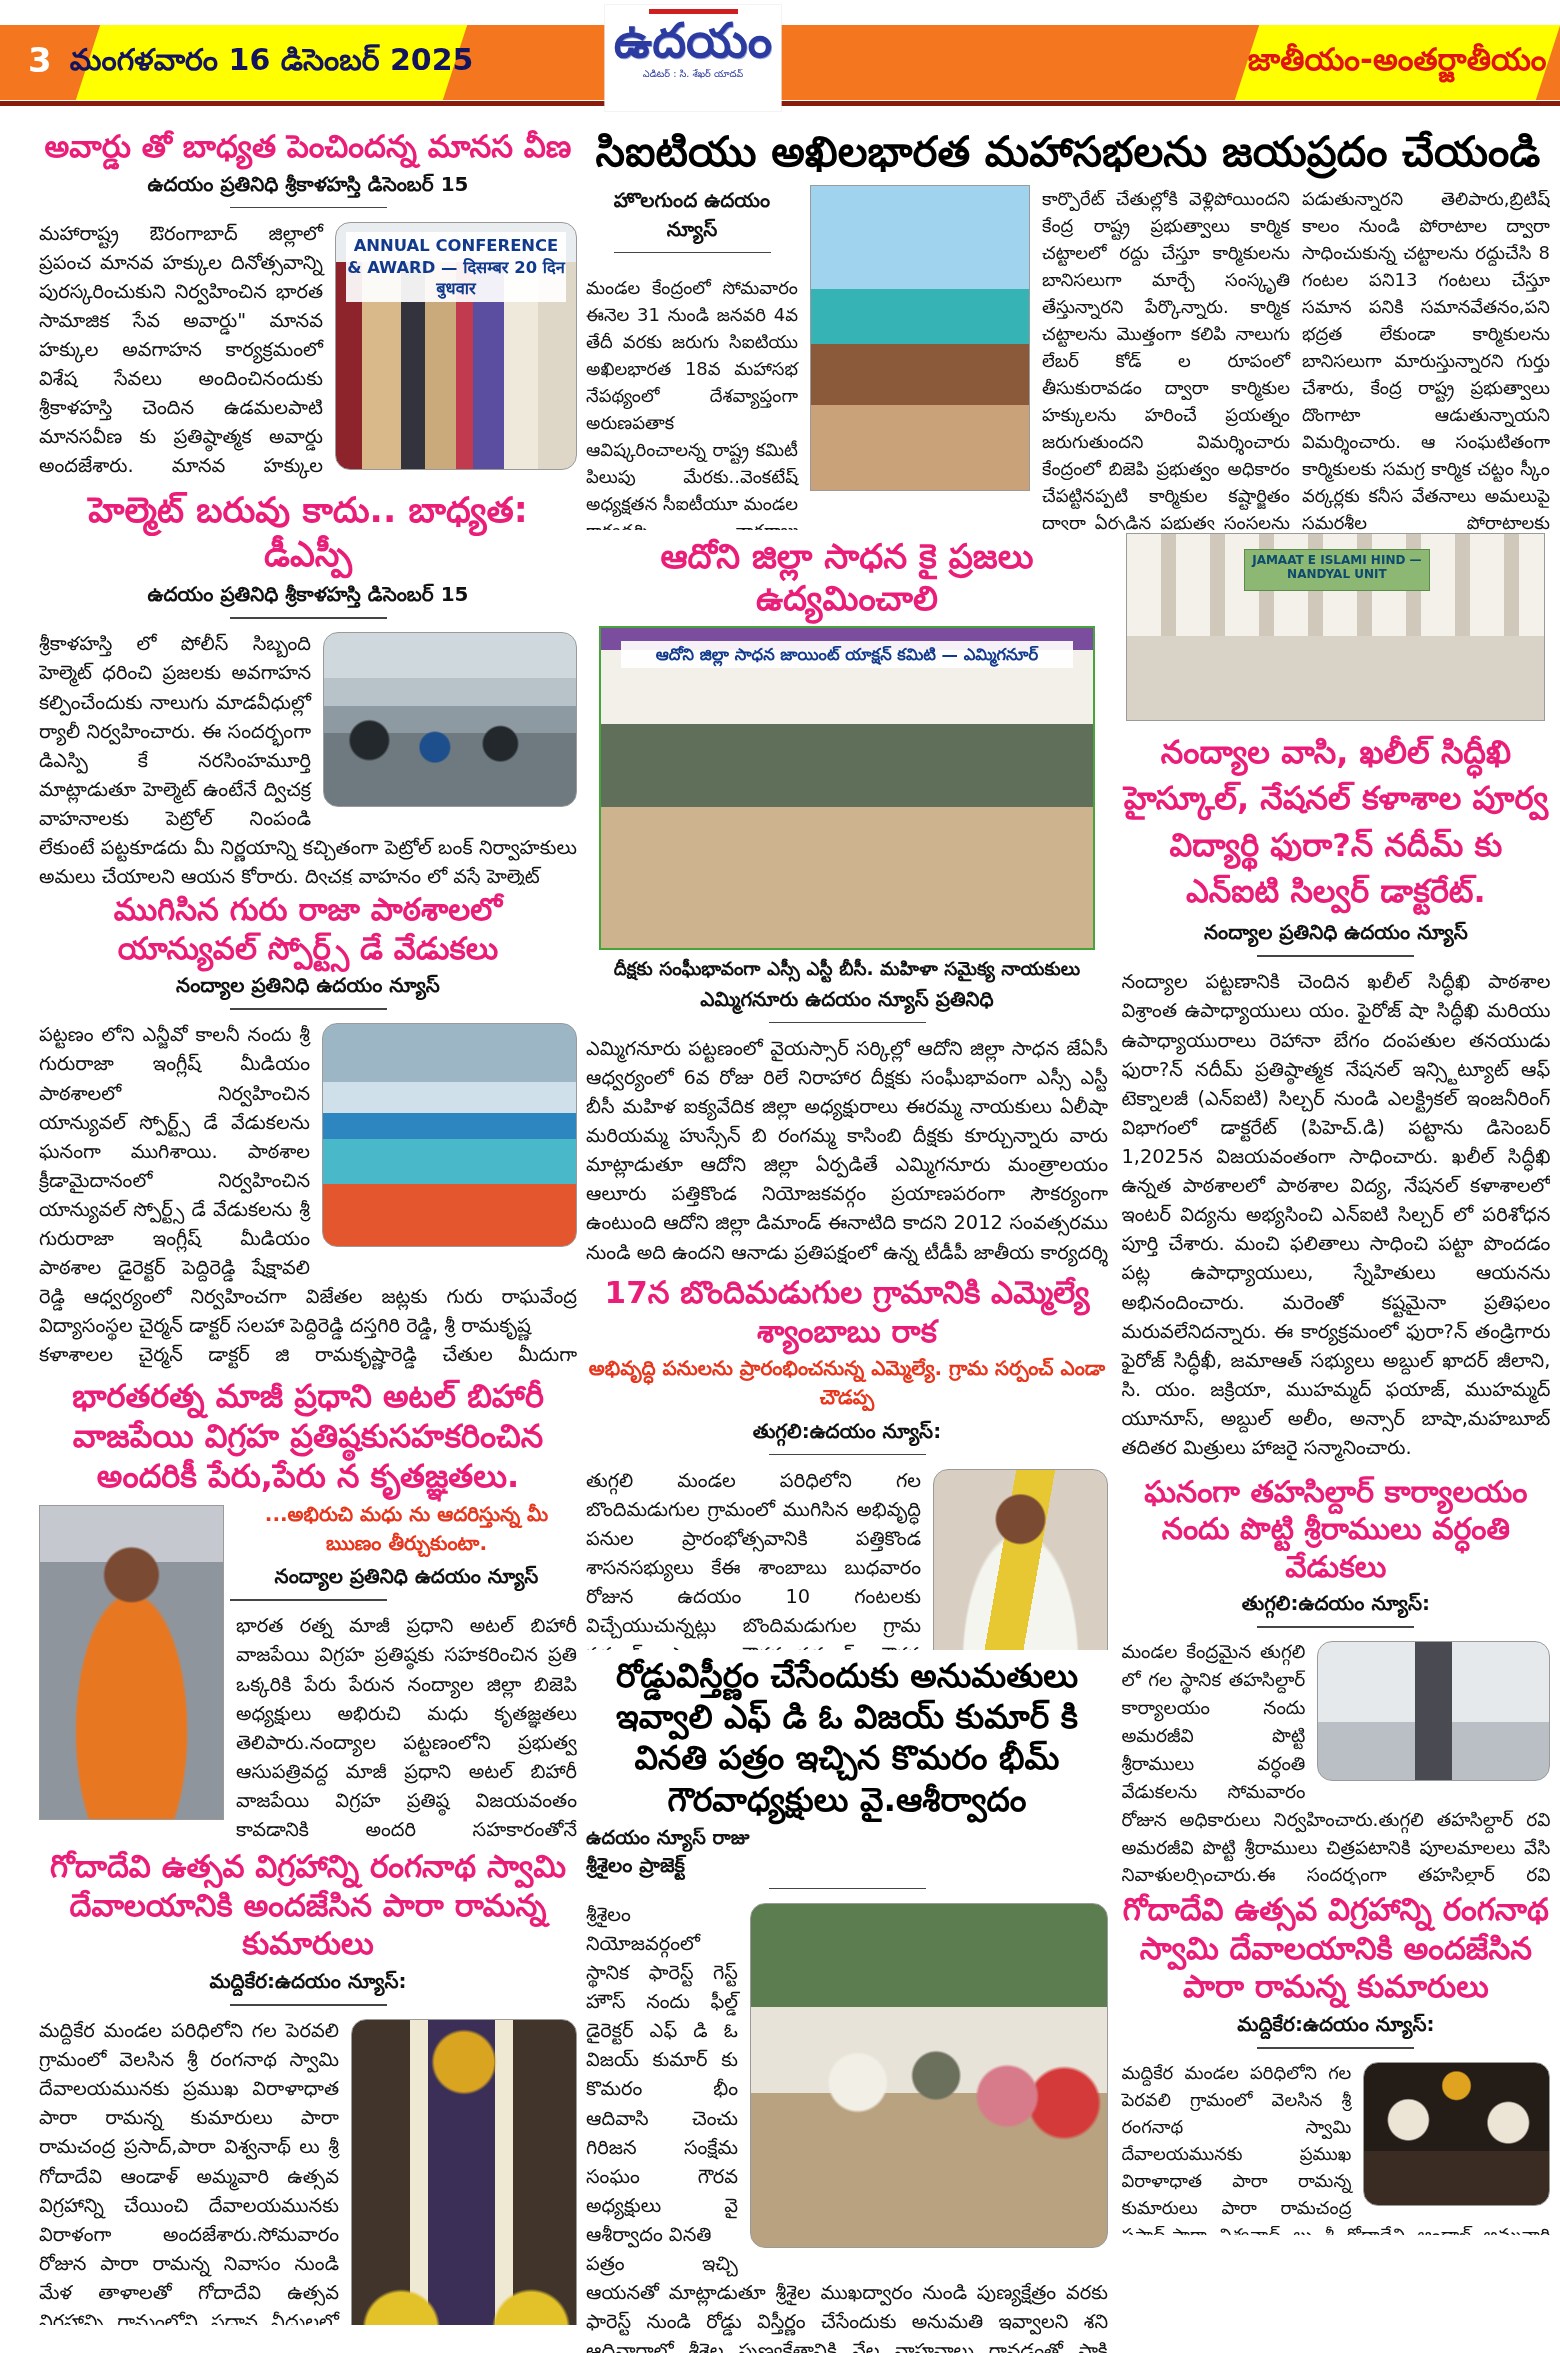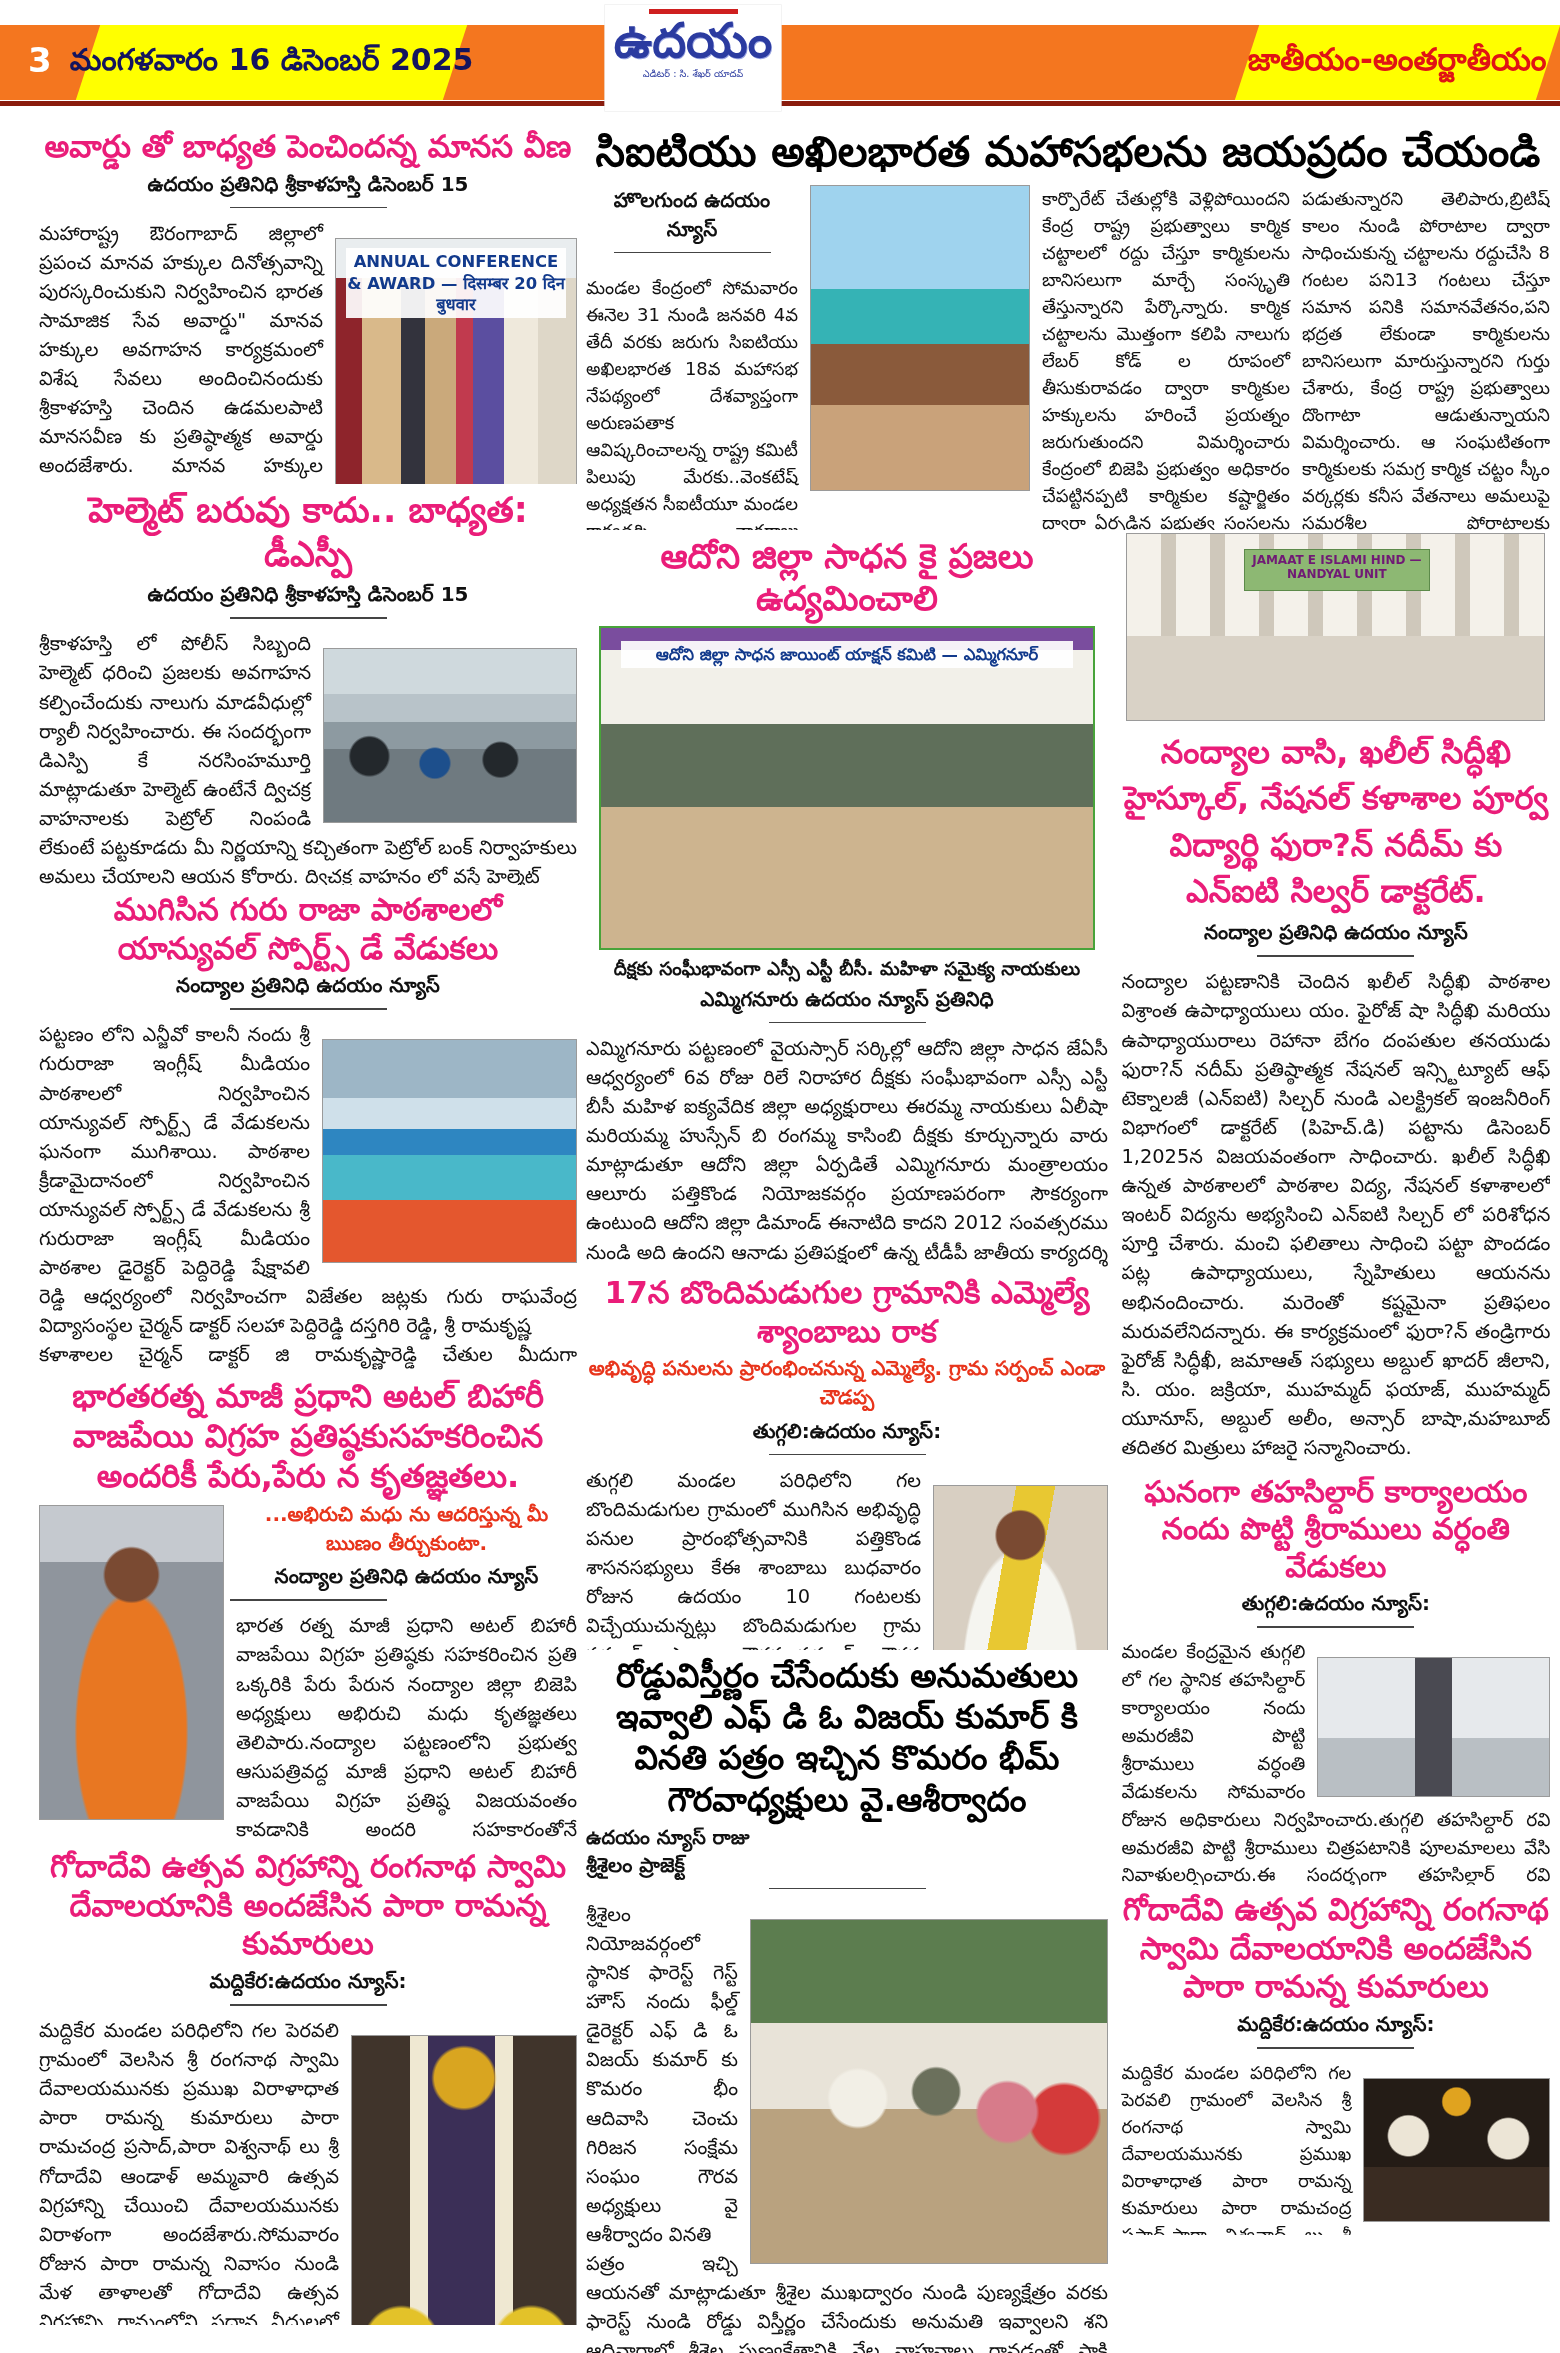--- a/index.html
+++ b/index.html
@@ -33,21 +33,21 @@
   h2{margin:4.5px 0 6px;text-align:center;font-weight:bold;line-height:1.25;}
   .pink{color:#ea1d79;}
   .black{color:#000;}
   .byline{font-weight:bold;text-align:center;font-size:20px;margin:3px 0 10.4px;}
   .byline::after{content:"";display:block;width:157px;height:1.5px;background:#444;margin:6px auto 0;}
   .redsub{color:#e8351c;font-weight:bold;text-align:center;font-size:20px;margin:1.5px 0 4.5px;}
   .body{font-size:19.4px;line-height:1.5;text-align:justify;}
   .cap{font-weight:bold;text-align:center;font-size:18.6px;margin:4.5px 0 1.5px;}
   
   .ph{border:0.7px solid #9a9a9a;position:relative;overflow:hidden;background:#cfc6b8;}
-  .fr{float:right;margin:19px 0 6px 12px;}
+  .fr{float:right;margin:3px 0 6px 12px;border-radius:15px;}
   .fl{float:left;margin:3px 12px 6px 0;}
   .ph .bannertxt{position:absolute;left:4%;right:4%;top:4%;background:rgba(255,255,255,.92);
       color:#123a8c;font-weight:bold;text-align:center;font-size:16.4px;padding:3px 1.5px;line-height:1.3;}
   .ph-award{background:
     linear-gradient(180deg,#e9edef 0 16%,rgba(0,0,0,0) 16%),
     linear-gradient(90deg,#8e242b 0 11%,#d9b98a 11% 27%,#33333d 27% 37%,#caa97b 37% 50%,#c13a4e 50% 57%,#5b4ea0 57% 70%,#efe9dc 70% 84%,#ded7c8 84% 100%);}
   .ph-bikes{background:
     radial-gradient(circle at 18% 62%,#23282c 0 8%,rgba(0,0,0,0) 9%),
     radial-gradient(circle at 44% 66%,#1d4f8c 0 8%,rgba(0,0,0,0) 9%),
     radial-gradient(circle at 70% 64%,#23282c 0 8%,rgba(0,0,0,0) 9%),
@@ -66,21 +66,21 @@
   .ph-mla{background:
     radial-gradient(circle at 50% 20%,#7a4a32 0 11%,rgba(0,0,0,0) 12%),
     linear-gradient(100deg,rgba(0,0,0,0) 38%,#e8c832 38% 56%,rgba(0,0,0,0) 56%),
     radial-gradient(ellipse at 50% 78%,#f5f5f0 0 46%,rgba(0,0,0,0) 48%),
     linear-gradient(180deg,#d8cfc2 0 100%);}
   .ph-jamaat{background:
     linear-gradient(180deg,rgba(0,0,0,0) 55%,#d9d2c6 55% 100%),
     repeating-linear-gradient(90deg,#f4f1ea 0 34px,#cfc8bb 34px 49px),
     linear-gradient(180deg,#e8e4df 0 100%);}
   .ph-jamaat .greens{position:absolute;left:28%;top:8%;width:44%;height:20%;background:#8db873;
-     border:1.5px solid #5c8a4a;color:#701a75;font-weight:bold;font-size:12px;text-align:center;padding-top:3px;}
+     border:1.5px solid #5c8a4a;color:#0c4a6e;font-weight:bold;font-size:12px;text-align:center;padding-top:3px;}
   .ph-fdo{background:
     radial-gradient(circle at 30% 52%,#f2efe6 0 9%,rgba(0,0,0,0) 10%),
     radial-gradient(circle at 52% 50%,#6b705c 0 9%,rgba(0,0,0,0) 10%),
     radial-gradient(circle at 72% 56%,#d77b8a 0 9%,rgba(0,0,0,0) 10%),
     radial-gradient(circle at 88% 58%,#d43a3a 0 9%,rgba(0,0,0,0) 10%),
     linear-gradient(180deg,#5c7d4f 0 30%,#e8e3d8 30% 55%,#b9a27f 55% 100%);}
   .ph-tah{background:
     linear-gradient(90deg,rgba(0,0,0,0) 42%,#4a4a52 42% 58%,rgba(0,0,0,0) 58%),
     linear-gradient(180deg,#e6e9ec 0 58%,#b9bfc4 58% 100%);}
   .ph-deity{background:

